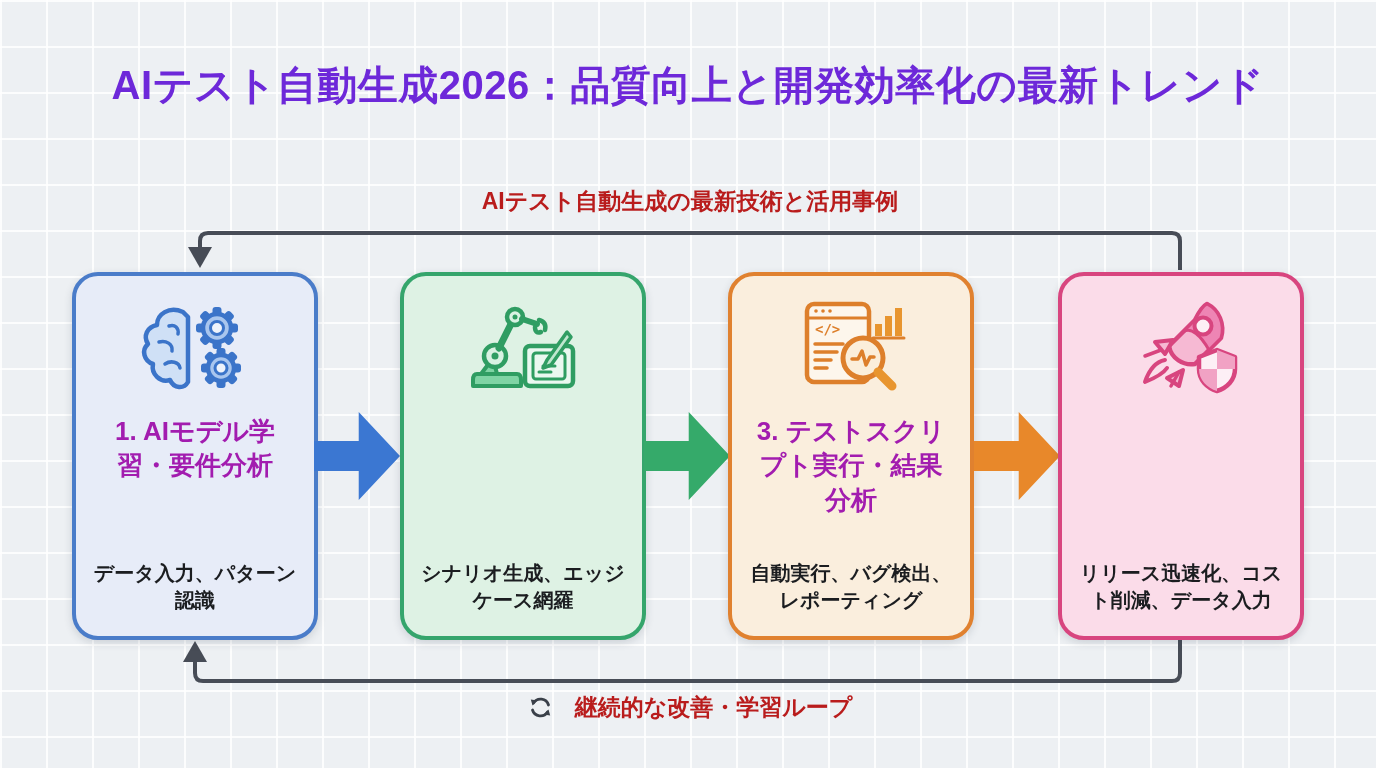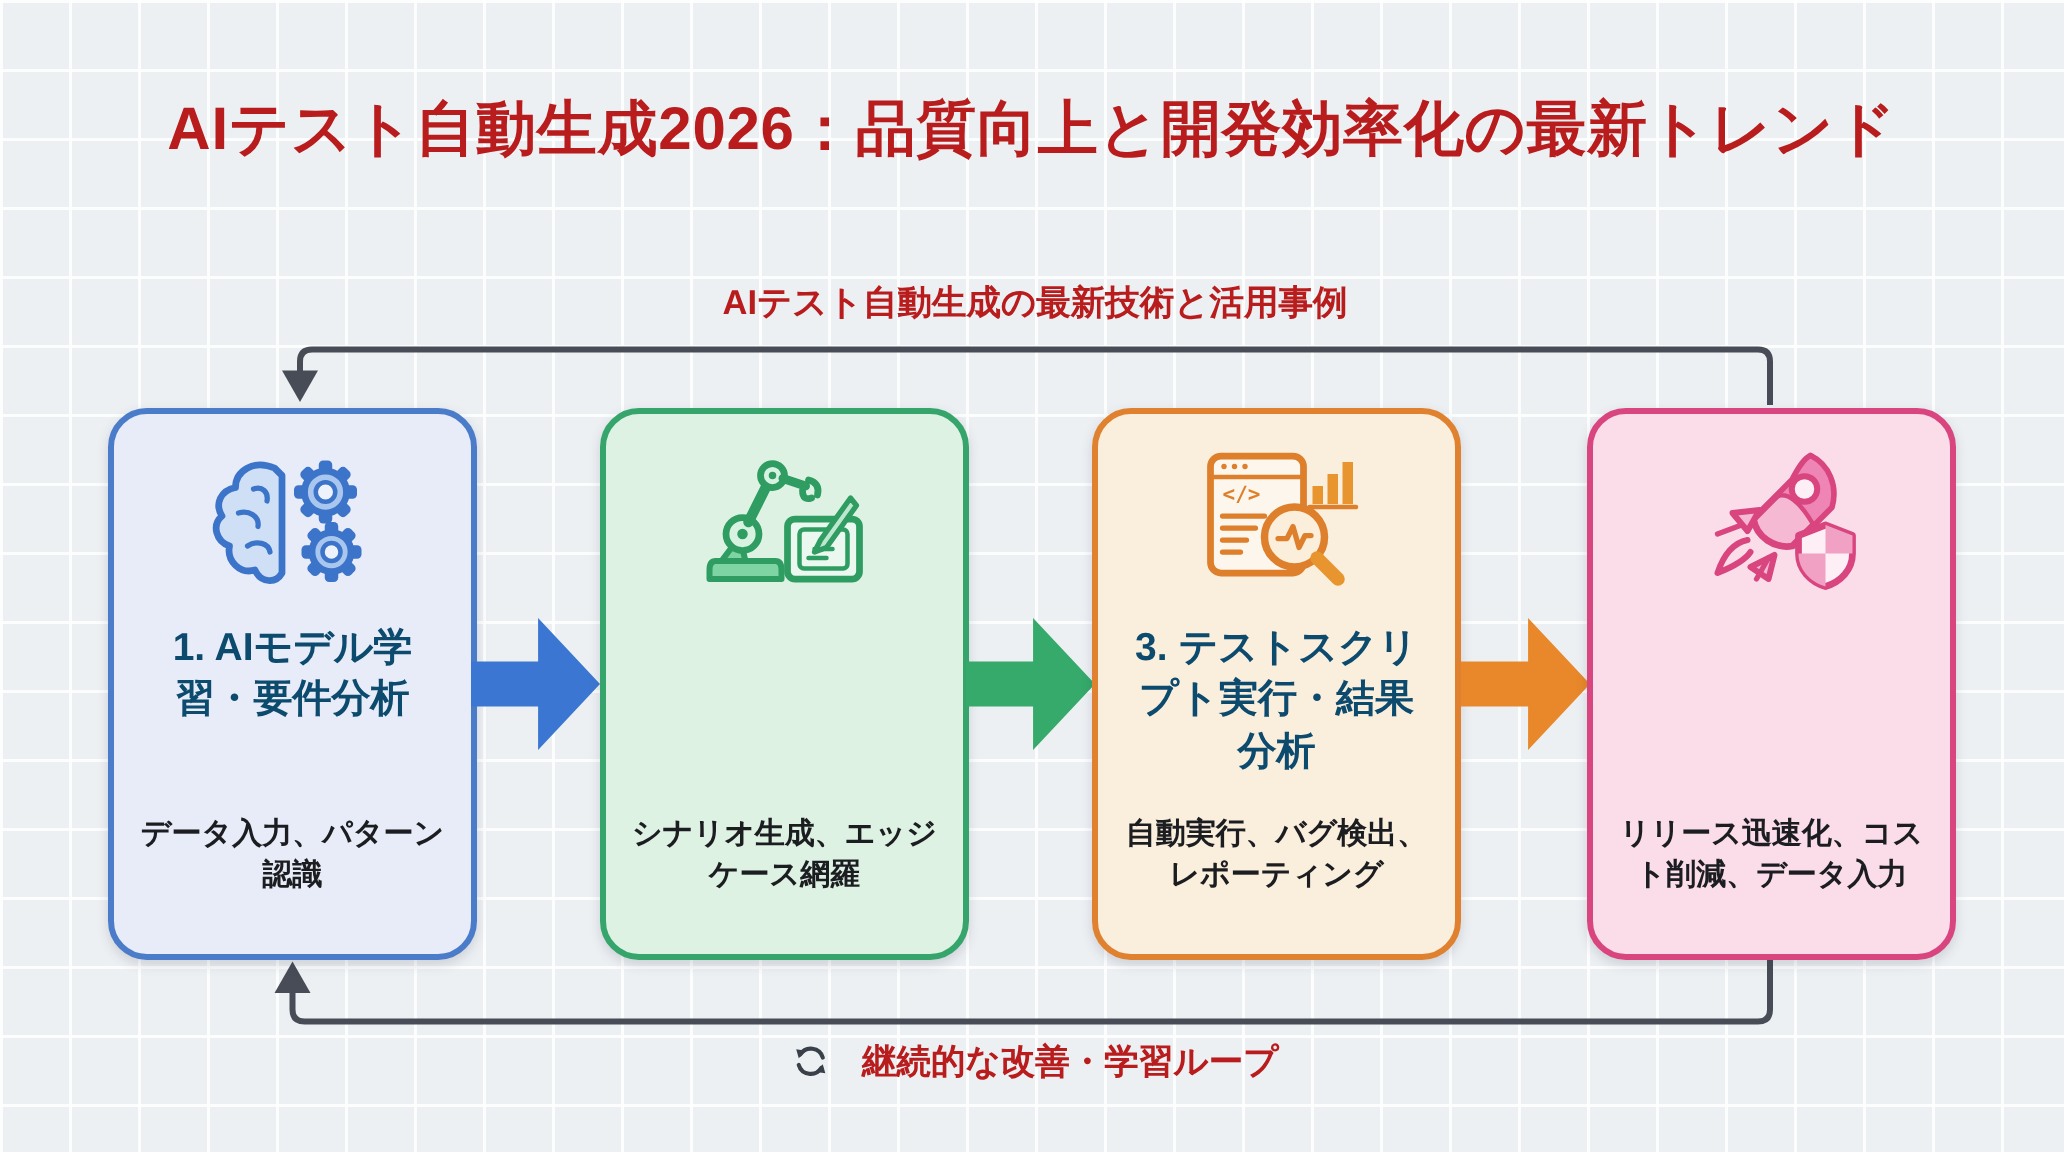--- a/index.html
+++ b/index.html
@@ -6,41 +6,41 @@
   body{
     width:1376px;height:768px;position:relative;overflow:hidden;
     font-family:"Liberation Sans","DejaVu Sans",sans-serif;
     background-color:#edf0f3;
     background-image:
       repeating-linear-gradient(to right, rgba(255,255,255,.85) 0 2px, transparent 2px 46px),
       repeating-linear-gradient(to bottom, rgba(255,255,255,.85) 0 2px, transparent 2px 46px);
   }
   .main-title{
     position:absolute;left:0;top:58px;width:1376px;text-align:center;
-    font-size:40px;font-weight:800;color:#b91c1c;letter-spacing:.5px;
+    font-size:40px;font-weight:800;color:#6d28d9;letter-spacing:.5px;
   }
   .loop-label{
     position:absolute;left:200px;width:980px;text-align:center;
     font-size:23px;font-weight:bold;color:#b91c1c;
   }
   .loop-label.top{top:186px;}
   .loop-label.bottom{top:692px;display:flex;align-items:center;justify-content:center;gap:22px;}
   .loop-svg{position:absolute;left:0;top:0;pointer-events:none;}
   .card{
     position:absolute;top:272px;width:246px;height:368px;box-sizing:border-box;
     border:4px solid;border-radius:26px;
     box-shadow:0 3px 8px rgba(40,50,70,.16);
   }
   .card .icon-wrap{position:absolute;top:22px;left:0;width:100%;display:flex;justify-content:center;}
   .card .card-title{
     position:absolute;top:138px;left:0;width:100%;box-sizing:border-box;padding:0 17px;
-    text-align:center;font-size:26px;line-height:1.32;font-weight:800;color:#0c4a6e;
+    text-align:center;font-size:26px;line-height:1.32;font-weight:800;color:#a21caf;
   }
   .card .card-sub{
-    position:absolute;bottom:39px;left:0;width:100%;box-sizing:border-box;padding:0 14px;
+    position:absolute;bottom:22px;left:0;width:100%;box-sizing:border-box;padding:0 14px;
     text-align:center;font-size:20px;line-height:1.35;font-weight:bold;color:#1b1d20;
   }
   .card1{left:72px;}  .card2{left:400px;}  .card3{left:728px;}  .card4{left:1058px;}
   .flow-arrow{
     position:absolute;top:412px;width:86px;height:88px;
     clip-path:polygon(0% 33%,52% 33%,52% 0%,100% 50%,52% 100%,52% 67%,0% 67%);
   }
   .arrow1{left:314px;} .arrow2{left:644px;} .arrow3{left:974px;}
 </style>
 </head>

